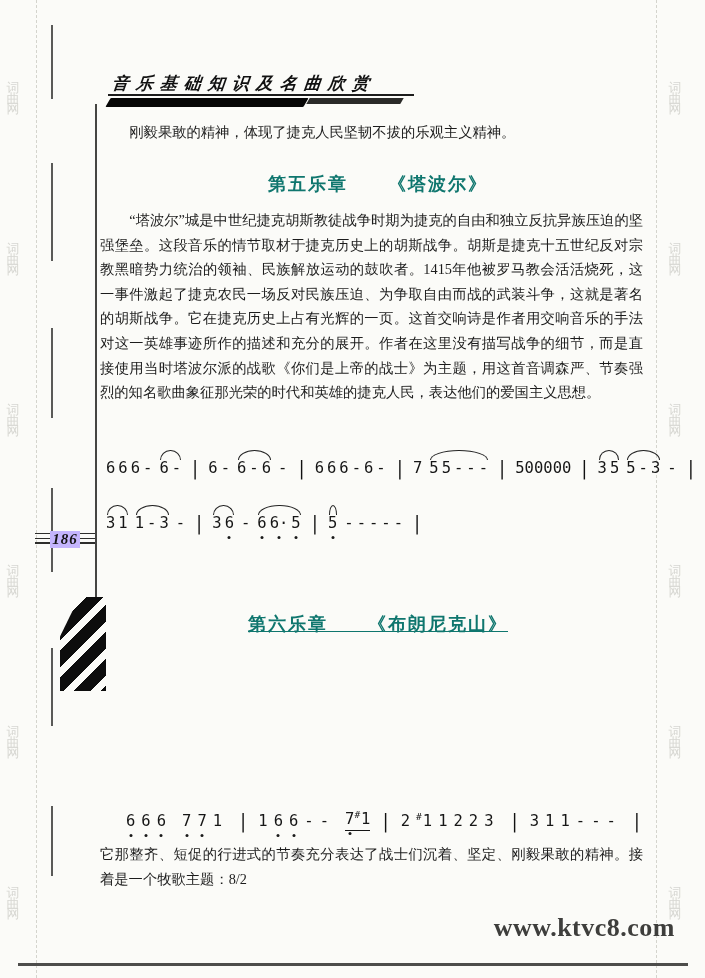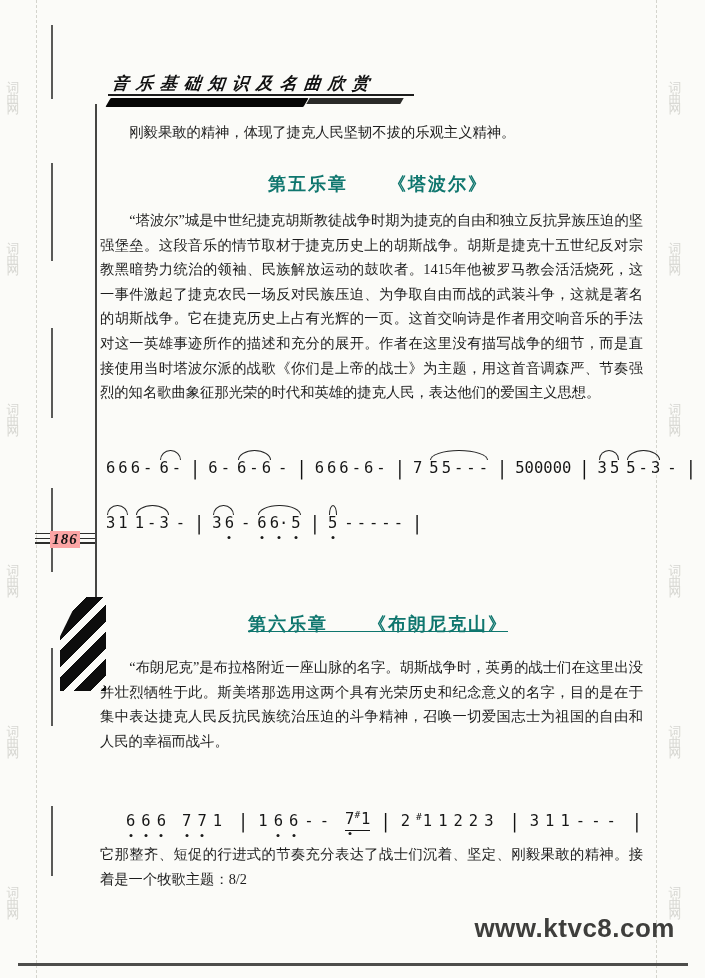--- a/index.html
+++ b/index.html
@@ -28,21 +28,21 @@
 
   
   .binding-mark{position:absolute;left:60px;top:597px;width:46px;height:94px;
     background:repeating-linear-gradient(135deg,#0d0d0d 0 12px,#fbfbf8 12px 19px);
     clip-path:polygon(42% 0,100% 0,100% 100%,0 100%,0 42%);}
 
   
   .pagenum{position:absolute;left:35px;top:531px;width:60px;height:17px;display:flex;align-items:center;justify-content:center;}
   .pagenum::before{content:"";position:absolute;left:0;right:0;top:2px;bottom:1px;
     background:repeating-linear-gradient(to bottom,#2e2e2c 0 1.4px,transparent 1.4px 4.6px);}
-  .pagenum span{position:relative;background:#fca5a5;padding:0 2px;font:italic 700 15px "Liberation Serif",serif;letter-spacing:1px;color:#151515;}
+  .pagenum span{position:relative;background:#c4b5fd;padding:0 2px;font:italic 700 15px "Liberation Serif",serif;letter-spacing:1px;color:#151515;}
 
   
   .para{position:absolute;left:100px;width:543px;font-size:14.3px;line-height:24.6px;
     text-align:justify;color:#1c1c1c;font-family:"Liberation Serif","DejaVu Serif",serif;}
   .indent{text-indent:2.05em;}
   .chap{position:absolute;left:83px;width:550px;text-align:center;
     font-family:"Liberation Sans","DejaVu Sans",sans-serif;font-weight:700;font-size:18px;
     letter-spacing:2px;color:#0f766e;margin-left:20px;}
 
   
@@ -56,21 +56,21 @@
     border:1.5px solid #222;border-bottom:none;border-radius:50% 50% 0 0/100% 100% 0 0;}
   .score .grp.gul{border-bottom:1.6px solid #151515;padding-bottom:1px;}
   .score .note.low::after{content:"";position:absolute;left:50%;bottom:-6px;width:3px;height:3px;
     background:#1a1a1a;border-radius:50%;transform:translateX(-50%);}
   .score .sharp{font-size:9.5px;position:relative;top:-6px;margin-right:1px;}
   .score .bar{margin:0 5px;font-size:17px;transform:scaleY(1.15);color:#111;}
   .score[data-notation="2"] .note{margin-right:6px;}
   .score[data-notation="2"] .grp{margin:0 5px;}
 
   
-  .site-wm{position:absolute;right:30px;top:913px;font-family:Liberation Sans, sans-serif;
+  .site-wm{position:absolute;right:30px;top:913px;font-family:Liberation Serif, serif;
     font-weight:700;font-size:26px;letter-spacing:0.5px;color:#3e3e3c;}
   .bottom-rule{position:absolute;left:18px;top:963px;width:670px;height:2.5px;background:#4d4d4b;}
 </style>
 </head>
 <body>
 
 <div id="page">
 
   <div class="wm-col left">
       <span class="wm-group">词曲网</span>
@@ -218,21 +218,20 @@
         <span class="note">-</span>
         <span class="note">-</span>
         <span class="note">-</span>
       </span>
       <span class="bar">|</span>
     </div>
 
 
   <div class="chap" style="top:612px;text-decoration:underline;">第六乐章　　《布朗尼克山》</div>
 
-  <div class="para indent" style="top:655px;">“布朗尼克”是布拉格附近一座山脉的名字。胡斯战争时，英勇的战士们在这里出没并壮烈牺牲于此。斯美塔那选用这两个具有光荣历史和纪念意义的名字，目的是在于集中表达捷克人民反抗民族统治压迫的斗争精神，召唤一切爱国志士为祖国的自由和人民的幸福而战斗。</div>
 
   <div class="score" style="left:121px;top:798px;" data-notation="2">
       <span class="grp">
         <span class="note low">6</span>
         <span class="note low">6</span>
         <span class="note low">6</span>
       </span>
       <span class="grp">
         <span class="note low">7</span>
         <span class="note low">7</span>

